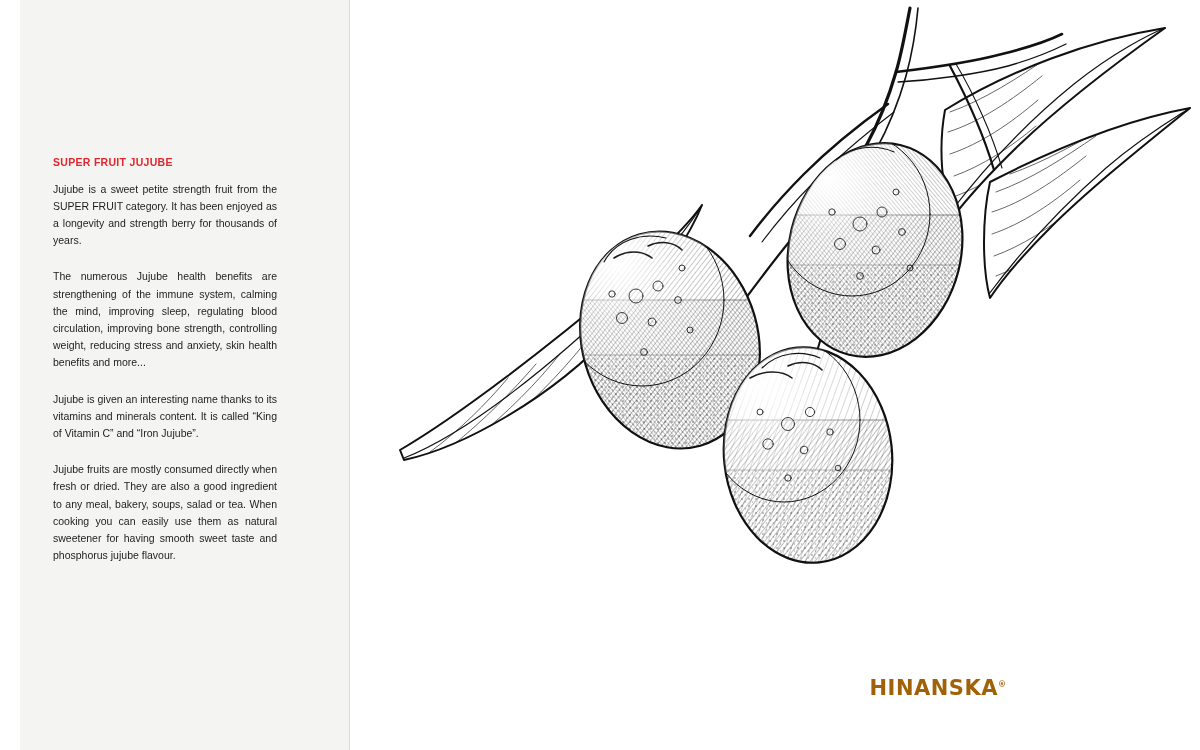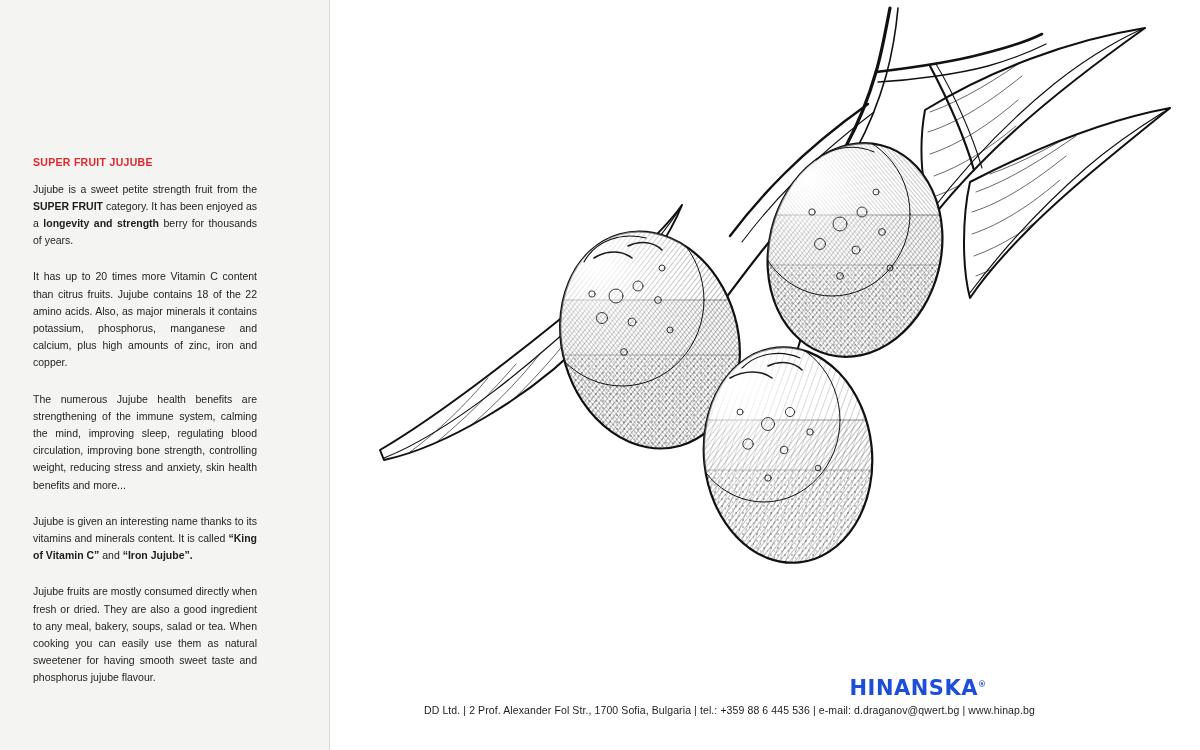--- a/index.html
+++ b/index.html
@@ -11,20 +11,21 @@
     height: 750px;
     background: #ffffff;
     font-family: "Liberation Sans", sans-serif;
     overflow: hidden;
   }
   .page {
     position: relative;
     width: 1020px;
     height: 750px;
     background: #ffffff;
+    margin-left: 20px;
   }
 
   
   .sidebar {
     position: absolute;
     left: 0;
     top: 0;
     width: 330px;
     height: 750px;
     background: #f4f4f2;
@@ -57,21 +58,21 @@
     font-size: 10.5px;
     line-height: 17.2px;
     color: #1d1d1b;
     text-align: justify;
     text-justify: inter-word;
   }
   .copy p:last-child {
     margin-bottom: 0;
   }
   .copy b {
-    font-weight: bold;
+    font-weight: normal;
   }
 
   
   .artboard {
     position: absolute;
     left: 330px;
     top: 0;
     width: 870px;
     height: 750px;
     background: #ffffff;
@@ -97,21 +98,21 @@
     width: 740px;
     font-size: 10.5px;
     color: #1d1d1b;
     letter-spacing: 0.1px;
     white-space: nowrap;
   }
   .brand {
     position: absolute;
     right: 34px;
     top: 676px;
-    color: #1d4ed8;
+    color: #a16207;
     font-size: 21px;
     font-weight: bold;
     letter-spacing: 0.5px;
     font-family: "DejaVu Sans", sans-serif;
   }
   .brand .reg {
     font-size: 8px;
     vertical-align: super;
     letter-spacing: 0;
   }
@@ -121,21 +122,20 @@
 
 <div class="page">
 
   <div class="sidebar"></div>
   <div class="sidebar-rule"></div>
 
   <div class="copy">
     <h1 class="copy-title">SUPER FRUIT JUJUBE</h1>
     <div id="paragraph-host">
         <p><span>Jujube is a sweet petite strength fruit from the </span><b>SUPER FRUIT</b><span> category. It has been enjoyed as a </span><b>longevity and strength</b><span> berry for thousands of years.</span></p>
-        <p><span>It has up to 20 times more Vitamin C content than citrus fruits. Jujube contains 18 of the 22 amino acids. Also, as major minerals it contains potassium, phosphorus, manganese and calcium, plus high amounts of zinc, iron and copper.</span></p>
         <p><span>The numerous Jujube health benefits are strengthening of the immune system, calming the mind, improving sleep, regulating blood circulation, improving bone strength, controlling weight, reducing stress and anxiety, skin health benefits and more...</span></p>
         <p><span>Jujube is given an interesting name thanks to its vitamins and minerals content. It is called </span><b>“King of Vitamin C”</b><span> and </span><b>“Iron Jujube”.</b></p>
         <p><span>Jujube fruits are mostly consumed directly when fresh or dried. They are also a good ingredient to any meal, bakery, soups, salad or tea. When cooking you can easily use them as natural sweetener for having smooth sweet taste and phosphorus jujube flavour.</span></p>
       </div>
   </div>
 
   <div class="artboard">
     <div class="illustration">
       <svg viewBox="0 0 810 690" xmlns="http://www.w3.org/2000/svg" aria-hidden="true">
         <defs>
@@ -309,19 +309,18 @@
               </g>
             </g>
             <path d="M372 368 C 388 352, 412 350, 430 358" stroke-width="1.1"></path>
           </g>
 
         </g>
       </svg>
     </div>
   </div>
 
-  <div class="footer">DD Ltd. | 2 Prof. Alexander Fol Str., 1700 Sofia, Bulgaria | tel.: +359 88 6 445 536 | e-mail: d.draganov@qwert.bg | www.hinap.bg</div>
 
   <div class="brand">
     <span>HINANSKA</span><span class="reg">®</span>
   </div>
 
 </div>
 
 </body></html>

